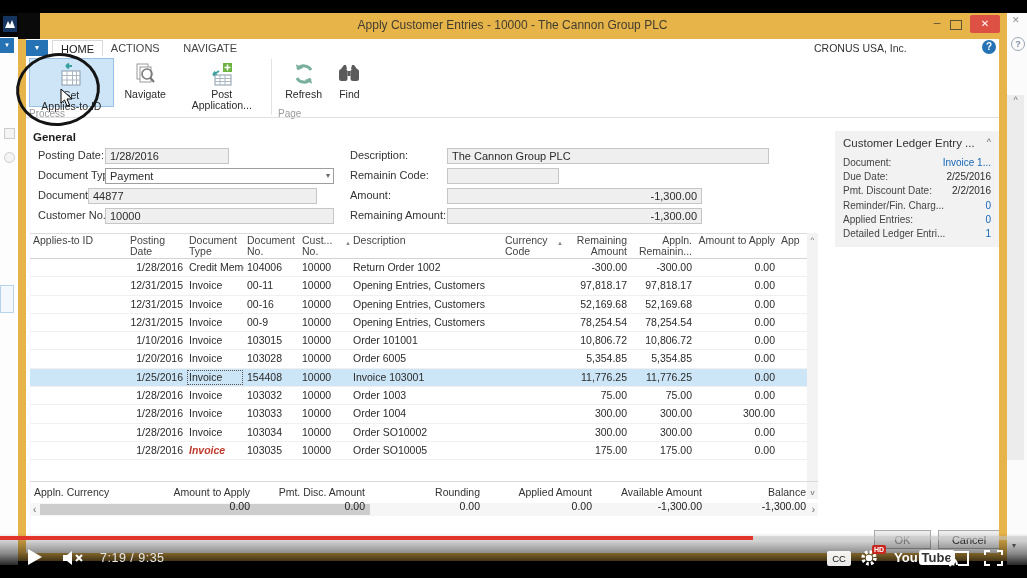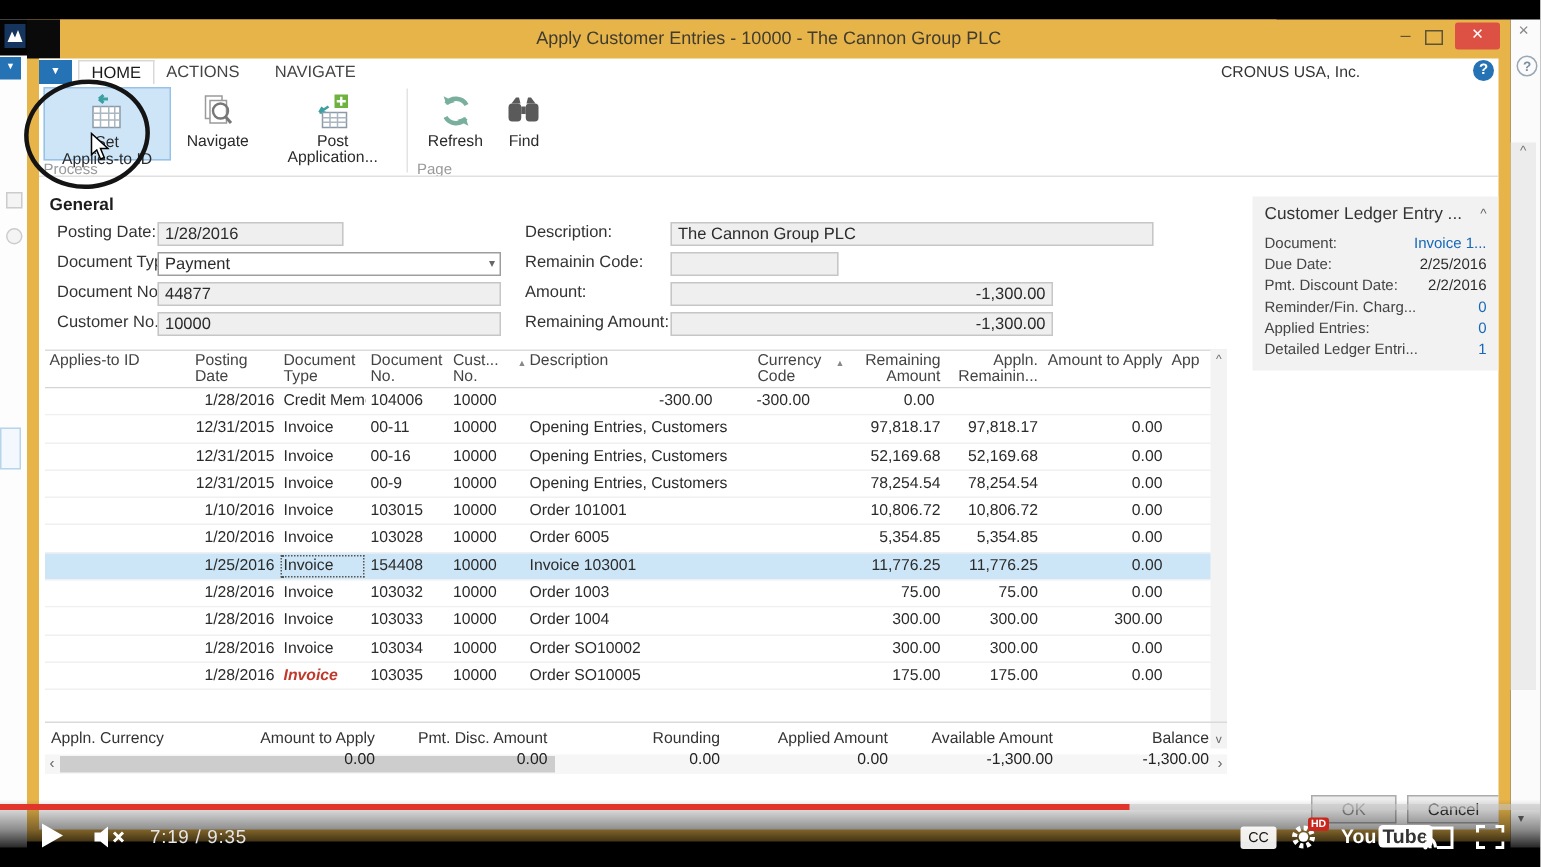--- a/index.html
+++ b/index.html
@@ -201,21 +201,21 @@
         </div>
       <div class="abs" id="ribbon-rule"></div>
 
       <div class="abs" id="general-title">General</div>
       <div id="fields-holder">
           <div class="abs flabel" style="left: 12px; top: 110px;">Posting Date:</div>
           <div class="abs field" style="left: 79px; top: 109px; width: 114px;">1/28/2016</div>
           <div class="abs flabel" style="left: 12px; top: 130px;">Document Type:</div>
           <div class="abs field white" style="left: 79px; top: 129px; width: 219px;">Payment<span class="dd">▾</span></div>
           <div class="abs flabel" style="left: 12px; top: 150px;">Document No.:</div>
-          <div class="abs field" style="left: 79px; top: 149px; width: 219px;">44877</div>
+          <div class="abs field" style="left: 62px; top: 149px; width: 219px;">44877</div>
           <div class="abs flabel" style="left: 12px; top: 170px;">Customer No.:</div>
           <div class="abs field" style="left: 79px; top: 169px; width: 219px;">10000</div>
           <div class="abs flabel" style="left: 324px; top: 110px;">Description:</div>
           <div class="abs field" style="left: 421px; top: 109px; width: 312px;">The Cannon Group PLC</div>
           <div class="abs flabel" style="left: 324px; top: 130px;">Remainin Code:</div>
           <div class="abs field" style="left: 421px; top: 129px; width: 102px;"></div>
           <div class="abs flabel" style="left: 324px; top: 150px;">Amount:</div>
           <div class="abs field r" style="left: 421px; top: 149px; width: 245px;">-1,300.00</div>
           <div class="abs flabel" style="left: 324px; top: 170px;">Remaining Amount:</div>
           <div class="abs field r" style="left: 421px; top: 169px; width: 245px;">-1,300.00</div>
@@ -268,20 +268,21 @@
             <div class="hc" style="width: 83px; text-align: right;">Amount to Apply</div>
             <div class="hc" style="width: 29px; text-align: left;">App</div>
           </div>
         <div id="grid-body">
             <div class="trow">
               <div class="tc" style="width: 97px; text-align: left;"></div>
               <div class="tc" style="width: 59px; text-align: right;">1/28/2016</div>
               <div class="tc" style="width: 58px; text-align: left;">Credit Memo</div>
               <div class="tc" style="width: 55px; text-align: left;">104006</div>
               <div class="tc" style="width: 51px; text-align: left;">10000</div>
+              <div class="tc" style="width: 152px; text-align: left;">Return Order 1002</div>
               <div class="tc" style="width: 60px; text-align: left;"></div>
               <div class="tc" style="width: 68px; text-align: right;">-300.00</div>
               <div class="tc" style="width: 65px; text-align: right;">-300.00</div>
               <div class="tc" style="width: 83px; text-align: right;">0.00</div>
               <div class="tc" style="width: 29px; text-align: left;"></div>
             </div>
             <div class="trow">
               <div class="tc" style="width: 97px; text-align: left;"></div>
               <div class="tc" style="width: 59px; text-align: right;">12/31/2015</div>
               <div class="tc" style="width: 58px; text-align: left;">Invoice</div>

